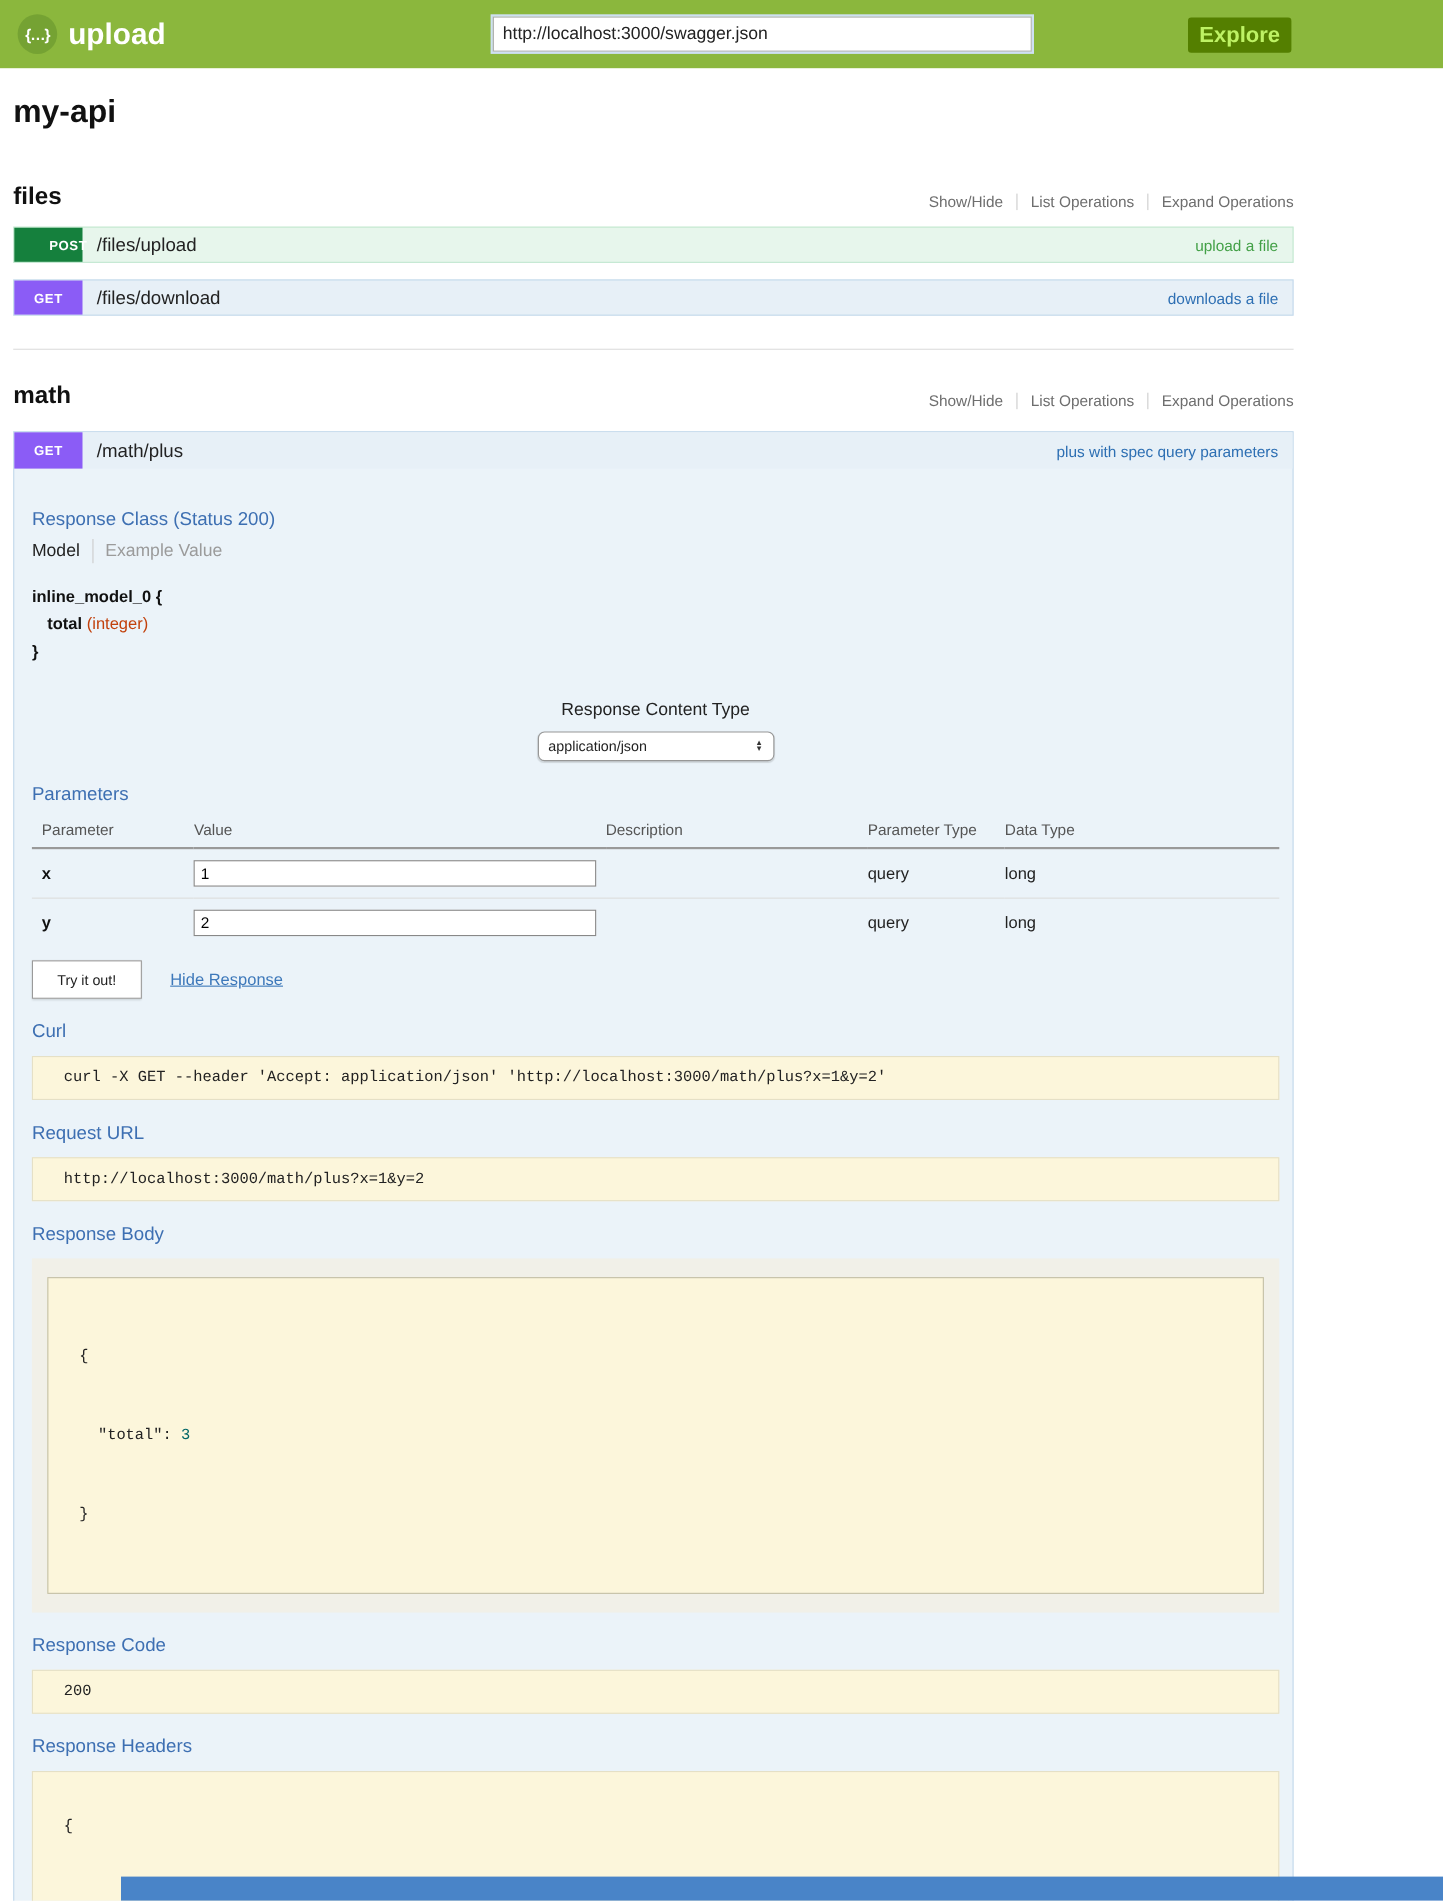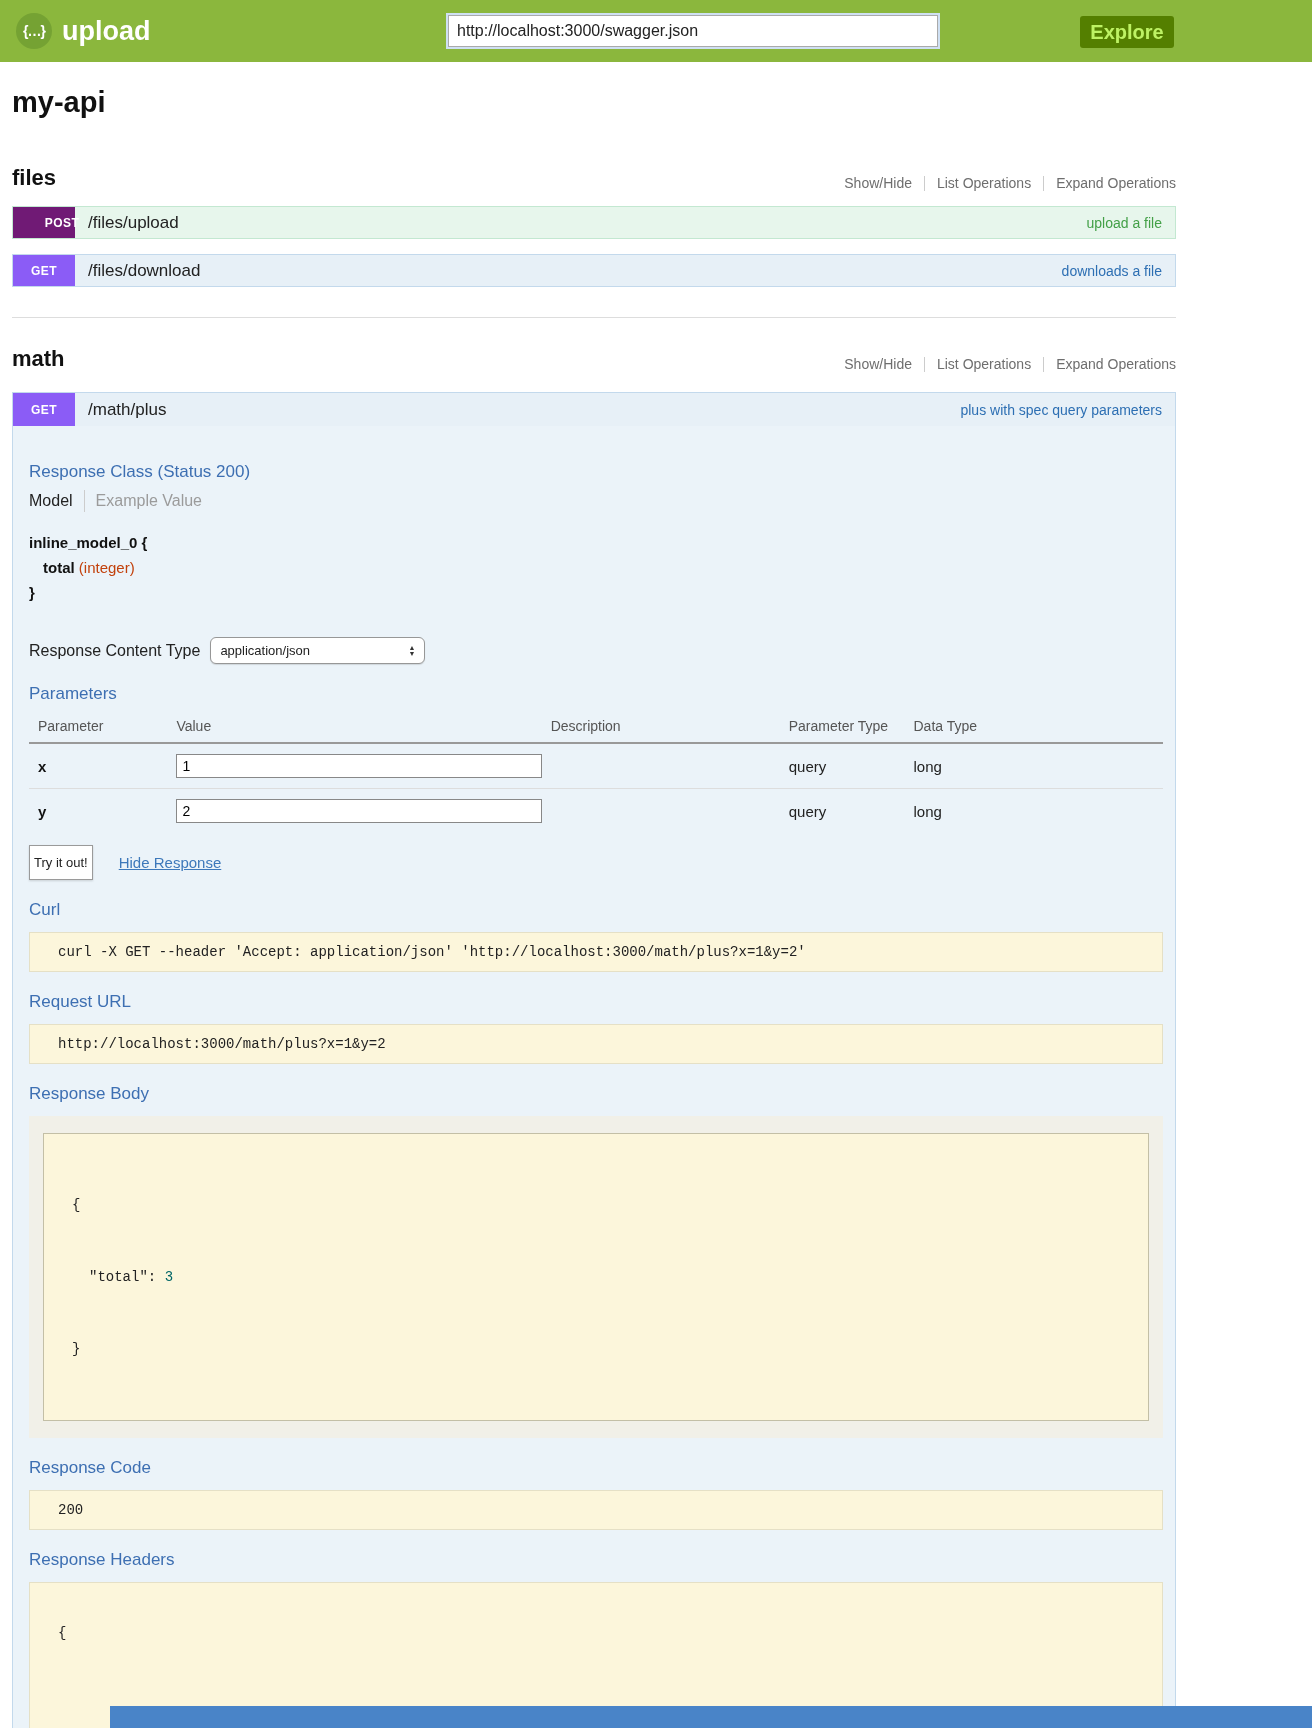--- a/index.html
+++ b/index.html
@@ -62,21 +62,21 @@
   .op-row {
     display: flex; align-items: center; height: 33px; margin-top: 15px;
     border: 1px solid; cursor: pointer;
   }
   .op-row.post { background: #e7f6ec; border-color: #c3e8d1; }
   .op-row.get  { background: #e7f0f7; border-color: #c3d9ec; }
   .method-badge {
     align-self: stretch; width: 62px; display: flex; align-items: center; justify-content: center;
     color: #fff; font-size: 12px; font-weight: bold; letter-spacing: .5px;
   }
-  .op-row.post .method-badge { background: #701a75; padding-left: 36px; }
+  .op-row.post .method-badge { background: #15803d; padding-left: 36px; }
   .op-row.get  .method-badge { background: #8b5cf6; }
   .op-path { margin-left: 13px; font-size: 17px; color: #222; }
   .op-summary { margin-left: auto; margin-right: 13px; font-size: 14px; }
   .op-row.post .op-summary { color: #43a047; }
   .op-row.get  .op-summary { color: #2d6fb3; }
 
   
   .op-panel { margin-top: 20px; border: 1px solid #c3d9ec; background: #ebf3f9; }
   .op-panel .op-row { margin-top: 0; border: none; background: #e7f0f7; }
   .panel-content { padding: 0 12px 30px 16px; }
@@ -89,21 +89,21 @@
   .tab.active { color: #222; }
   .tab.inactive { color: #9b9b9b; }
   .tab-sep { width: 1px; height: 22px; background: #ccc; margin: 0 11px; }
 
   .model-sig { margin-top: 18px; font-size: 15px; line-height: 25px; color: #111; }
   .model-line-open, .model-line-close { font-weight: bold; }
   .prop-line { padding-left: 14px; }
   .prop-name { font-weight: bold; }
   .prop-type { color: #c2410c; }
 
-  .rct-row { margin-top: 32px; display: flex; align-items: center; gap: 10px; }
+  .rct-row { margin-top: 32px; display: flex; align-items: center; gap: 10px; flex-direction: column; }
   .rct-label { font-size: 16px; color: #222; }
   .mac-select {
     min-width: 215px; height: 27px; background: #fff;
     border: 1px solid #979797; border-radius: 6px;
     display: flex; align-items: center; justify-content: space-between;
     padding: 0 9px; cursor: pointer; box-shadow: 0 1px 1px rgba(0,0,0,.12);
   }
   .mac-select .sel-value { font-size: 13px; color: #222; }
   .sel-arrows { display: flex; flex-direction: column; font-size: 7px; line-height: 6px; color: #333; }
 
@@ -117,21 +117,21 @@
   .params-table tr.sep td { border-bottom: 1px solid #ddd; }
   .param-name { font-weight: bold; color: #111; }
   .param-input {
     width: 366px; height: 24px; border: 1px solid #888; background:#fff;
     font-size: 14px; padding: 2px 5px; font-family: "Liberation Sans", sans-serif;
   }
   .param-meta { color: #222; font-size: 14px; }
 
   .actions-row { margin-top: 12px; display: flex; align-items: center; }
   .try-btn {
-    background: #fff; border: 1px solid #9a9a9a; padding: 9px 4px;
+    background: #fff; border: 1px solid #9a9a9a; padding: 9px 22px;
     font-size: 13px; color: #222; cursor: pointer;
     font-family: "Liberation Sans", sans-serif; box-shadow: 0 1px 2px rgba(0,0,0,.15);
   }
   .hide-link { margin-left: 26px; font-size: 15px; color: #3d78ba; text-decoration: underline; cursor: pointer; }
 
   .code-block {
     margin-top: 12px; background: #fcf6db; border: 1px solid #e5e0c6;
     padding: 11px 28px; font-family: Liberation Mono, monospace;
     font-size: 14px; color: #222; white-space: pre; overflow: hidden;
   }

